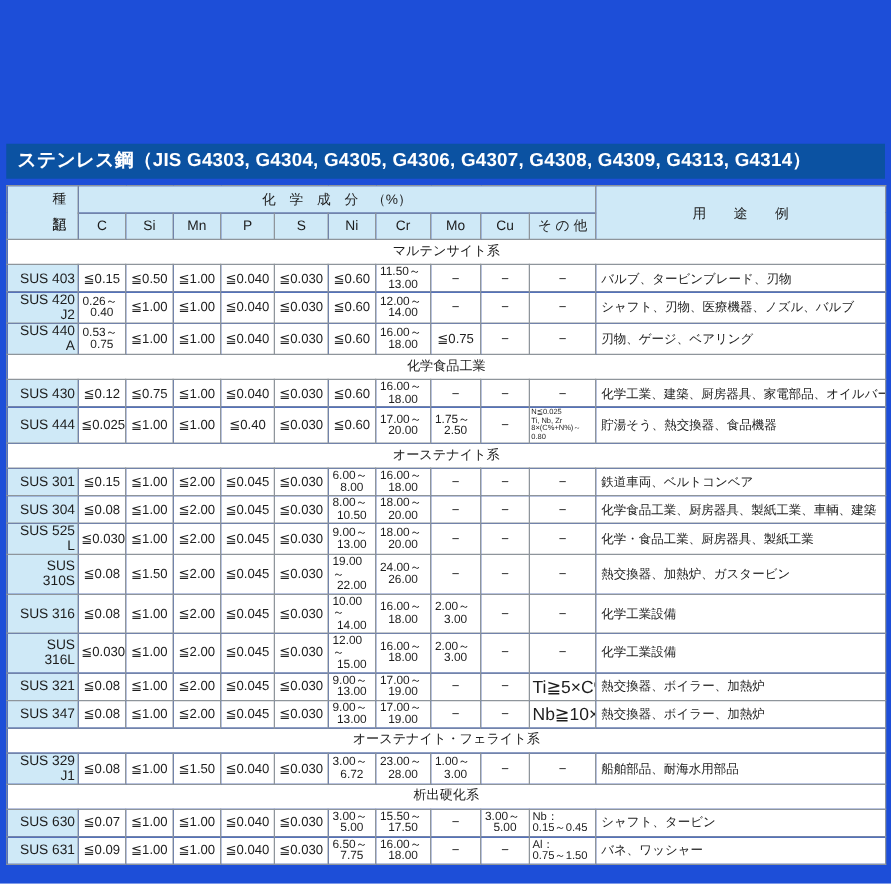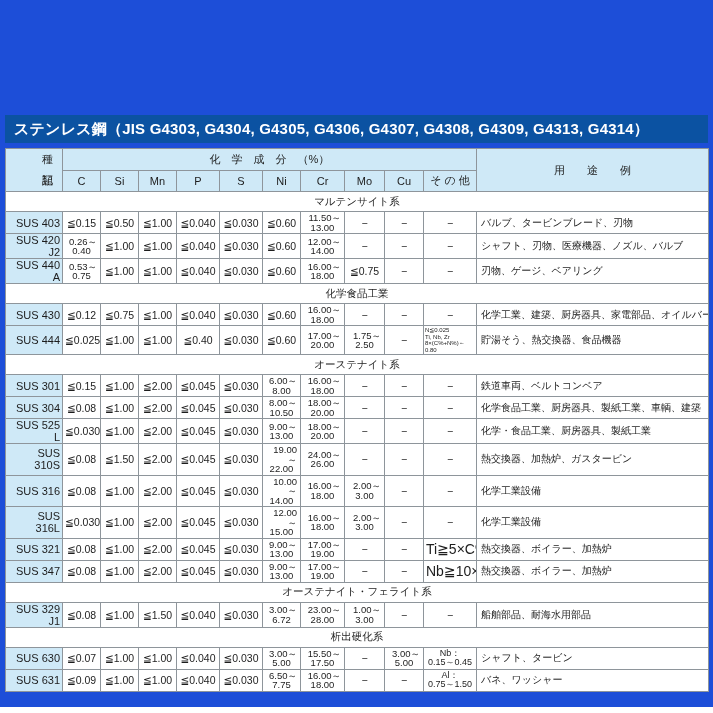--- a/index.html
+++ b/index.html
@@ -28,25 +28,25 @@
   .section-row td {
     background:var(--band-yellow,#fbf9d0); text-align:left; font-size:11.5px;
     padding:1px 4px 1px 6px; height:14px; line-height:14px;font-family:Liberation Mono, monospace;
   }
 
   .spec tbody td { font-size:10.5px; text-align:center; height:20px; padding:0 2px; background:#ffffff; }
   .spec tbody td.code { background:var(--header-blue,#cfe9f7); text-align:right; padding-left:6px; font-size:11px; }
 
   .spec td.range { padding:1px 3px; }
   .spec td.range div { font-size:9.5px; line-height:9.5px; }
-  .spec td.range div:first-child { text-align:right; }
+  .spec td.range div:first-child { text-align:left; }
   .spec td.range div:last-child { text-align:center; }
 
   .spec td.other2 { padding:1px 2px; }
-  .spec td.other2 div { font-size:9px; line-height:9.5px; text-align:center; }
+  .spec td.other2 div { font-size:9px; line-height:9.5px; text-align:left; }
   .spec td.other3 { padding:1px 1px; }
   .spec td.other3 div { font-size:6px; line-height:6.5px; text-align:left; }
   .spec td.otherline { font-size:14px; }
 
   .spec td.usage { text-align:left; padding:0 4px; font-size:10px; white-space:nowrap; }
 </style>
 </head>
 <body>
 
 <div class="page">

